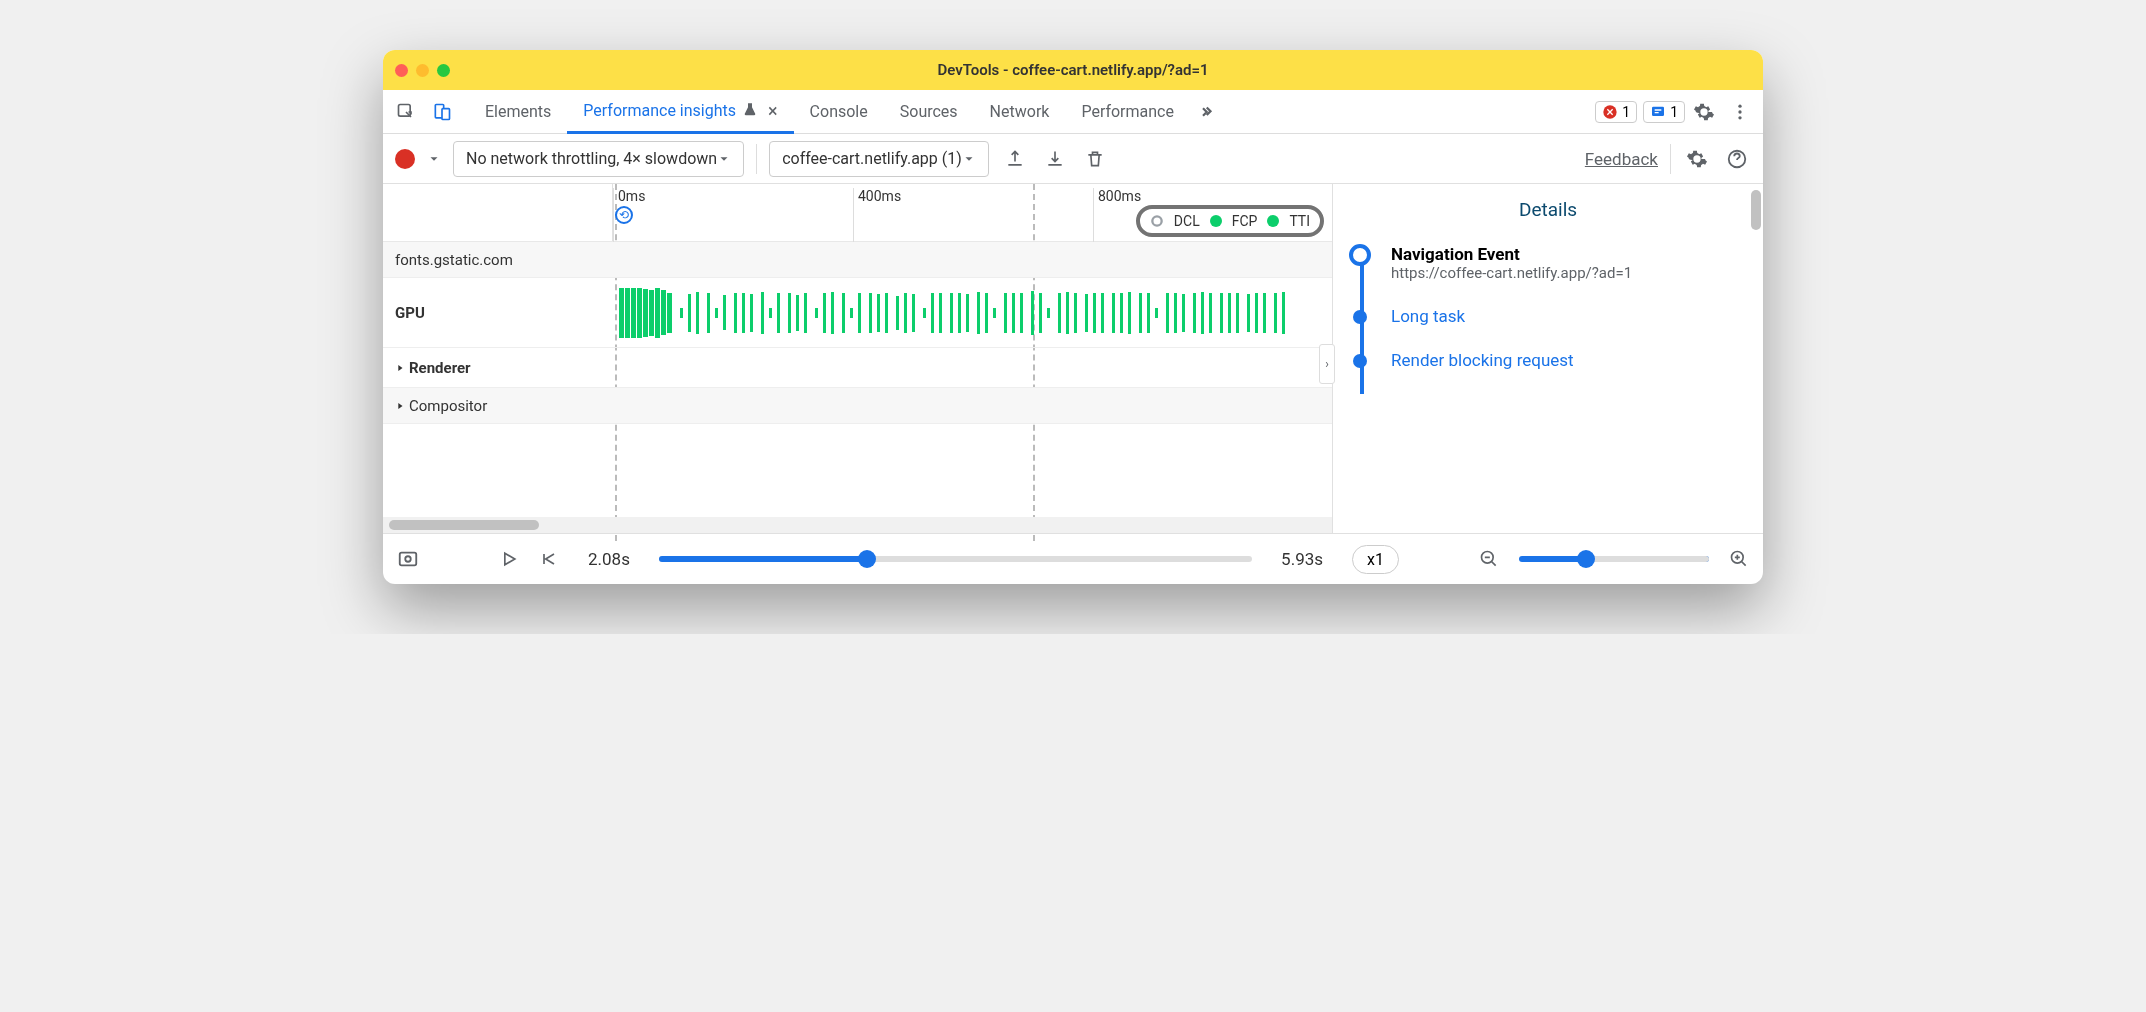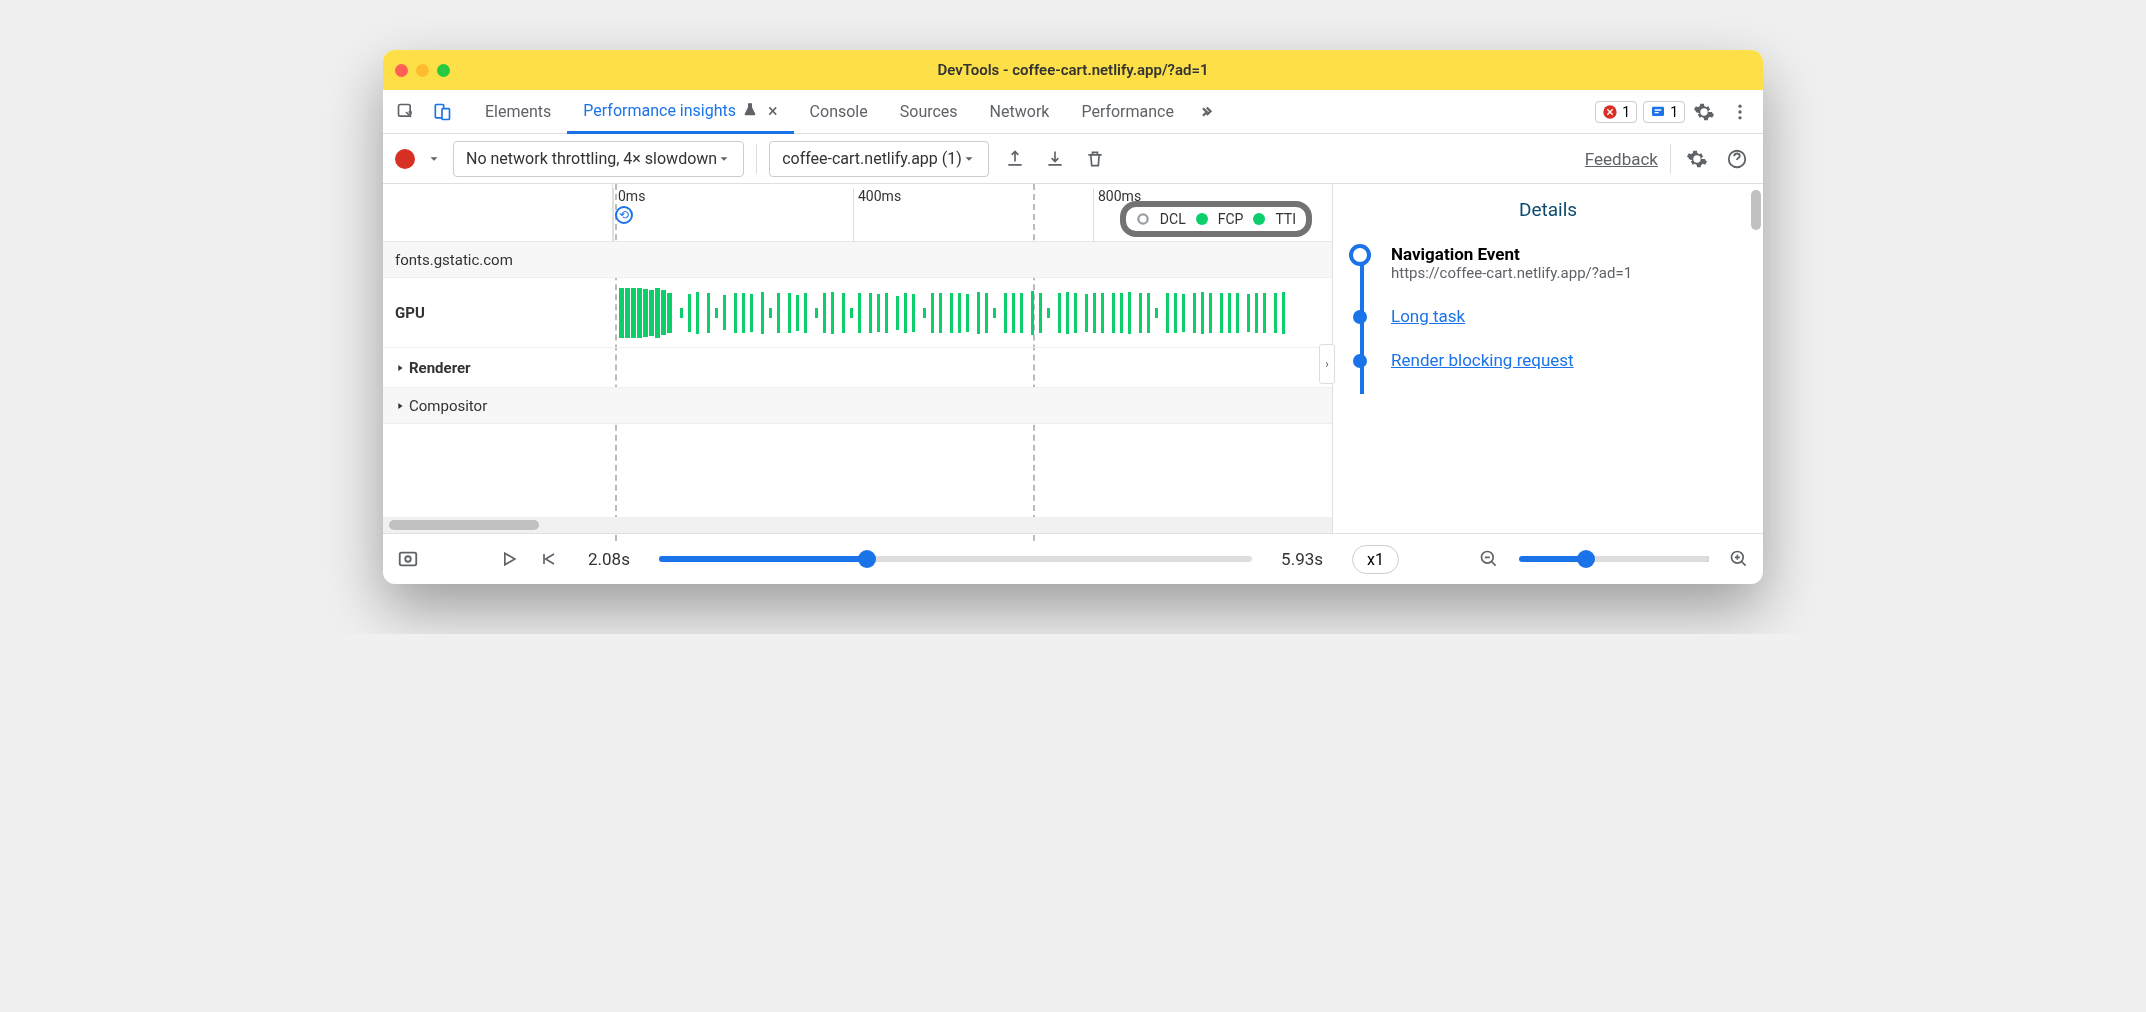--- a/index.html
+++ b/index.html
@@ -60,21 +60,21 @@
   .toolbar .icon { color:#5f6368; width:28px; height:28px; display:flex; align-items:center; justify-content:center;}
   .feedback { color:#5f6368; text-decoration:underline; font-size:17px;}
   
   .main { display:flex; height:350px; border-bottom:1px solid #e0e0e0;}
   .timeline-area { flex:1; display:flex; flex-direction:column; border-right:1px solid #e0e0e0; min-width:0;}
   
   .ruler-row { height:58px; border-bottom:1px solid #e8e8e8; display:flex; position:relative;}
   .ruler-left { width:230px; border-right:1px solid #e0e0e0;}
   .ruler-right { flex:1; position:relative; font-size:14px; color:#333;}
   .ruler-tick { position:absolute; top:4px; border-left:1px solid #ddd; height:54px; padding-left:4px;}
-  .pill-row { position:absolute; bottom:4px; right:20px; background:#fff; border:6px solid #737373; border-radius:16px; padding:4px 10px; display:flex; gap:10px; align-items:center; font-size:14px;text-align:right;}
+  .pill-row { position:absolute; bottom:4px; right:8px; background:#fff; border:4px solid #737373; border-radius:16px; padding:4px 10px; display:flex; gap:10px; align-items:center; font-size:14px;text-align:right;}
   .pill-dot { width:12px; height:12px; border-radius:50%; display:inline-block;}
   .nav-start { position:absolute; left:2px; top:22px; border:2px solid #1a73e8; background:#fff; border-radius:50%; width:18px; height:18px; display:flex; align-items:center; justify-content:center; color:#1a73e8; font-size:12px;}
   .dashed-line { position:absolute; left:0; top:0; bottom:-300px; border-left:2px dashed #bbb; }
   
   .track-rows { flex:1; overflow:hidden; position:relative;}
   .track { display:flex; height:36px; border-bottom:1px solid #eee; align-items:center;}
   .track.tall { height:70px; }
   .track-label { width:230px; padding-left:12px; font-size:15px; color:#333; display:flex; align-items:center; gap:4px;}
   .track-label.bold { font-weight:700; }
   .track-data { flex:1; position:relative; height:100%;}
@@ -94,21 +94,21 @@
   .chip { border:1px solid #ccc; border-radius:18px; padding:5px 14px; font-size:16px;}
   .insights { position:relative; padding:10px 16px 0 16px;}
   .vline { position:absolute; left:27px; top:22px; bottom:0; width:4px; background:#1a73e8;}
   .ins-item { display:flex; gap:20px; align-items:flex-start; margin-bottom:24px; position:relative;}
   .ins-marker { width:22px; display:flex; justify-content:center; z-index:1;}
   .ring { width:22px; height:22px; border:4px solid #1a73e8; background:#fff; border-radius:50%; }
   .filled { width:14px; height:14px; background:#1a73e8; border-radius:50%; margin-top:4px;}
   .ins-body { flex:1;}
   .ins-title { font-weight:700; font-size:17px;}
   .ins-sub { color:#5f6368; font-size:15px;}
-  .ins-link { color:#1a73e8; text-decoration:underline; font-size:17px;}
+  .ins-link { color:#1a73e8; font-size:17px;}
   .expand-handle { position:absolute; left:-14px; top:160px; width:16px; height:40px; background:#fff; border:1px solid #ddd; border-radius:3px; display:flex; align-items:center; justify-content:center; color:#5f6368; font-size:12px;}
   
   .footer { height:50px; display:flex; align-items:center; padding:0 14px; gap:20px;}
   .footer .icon { color:#5f6368; }
   .slider { flex:1; height:6px; background:#ddd; border-radius:3px; position:relative;}
   .slider .fill { position:absolute; left:0; top:0; bottom:0; background:#1a73e8; border-radius:3px;}
   .slider .knob { position:absolute; top:50%; transform:translate(-50%,-50%); width:18px; height:18px; background:#1a73e8; border-radius:50%;}
   .time-lbl { font-size:17px; color:#333; width:60px; text-align:center;}
   .speed-chip { border:1px solid #ccc; border-radius:16px; padding:4px 14px; font-size:16px;}
   .zoom-slider { width:190px; height:6px; background:#1a73e8; border-radius:3px; position:relative;}

